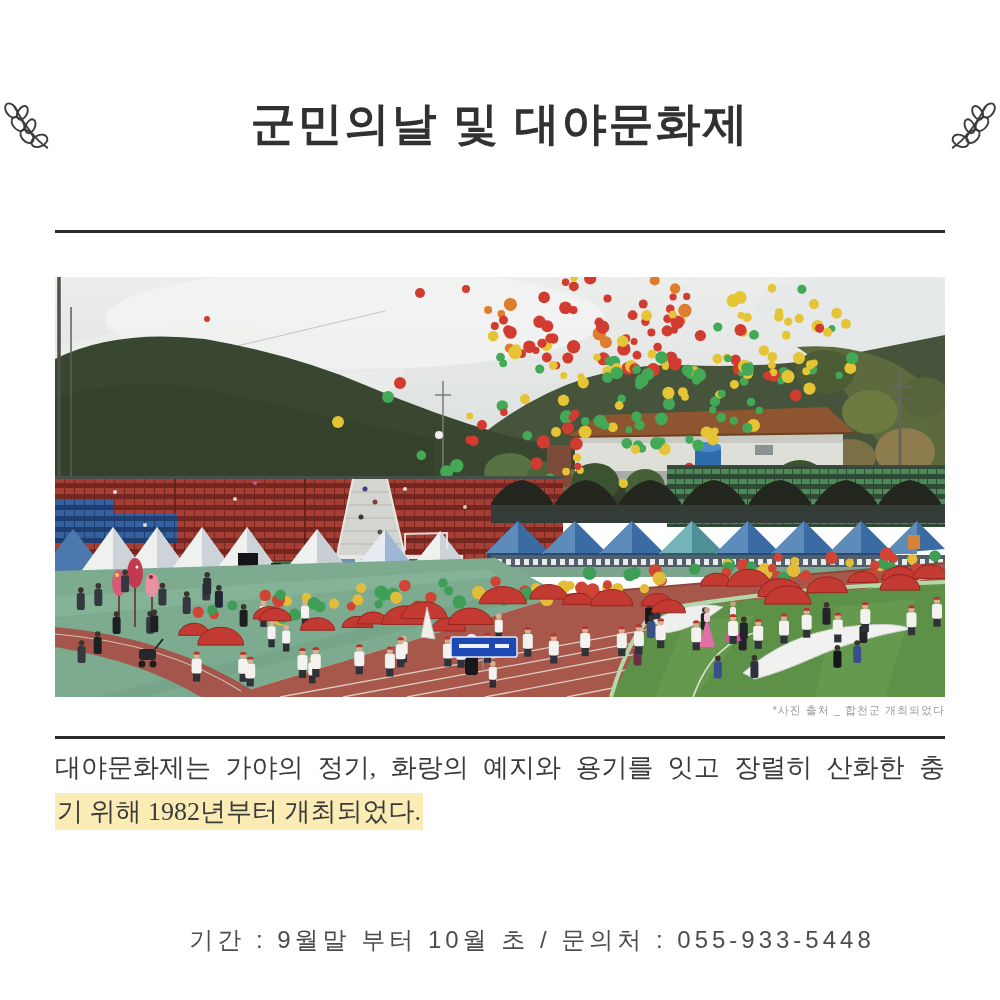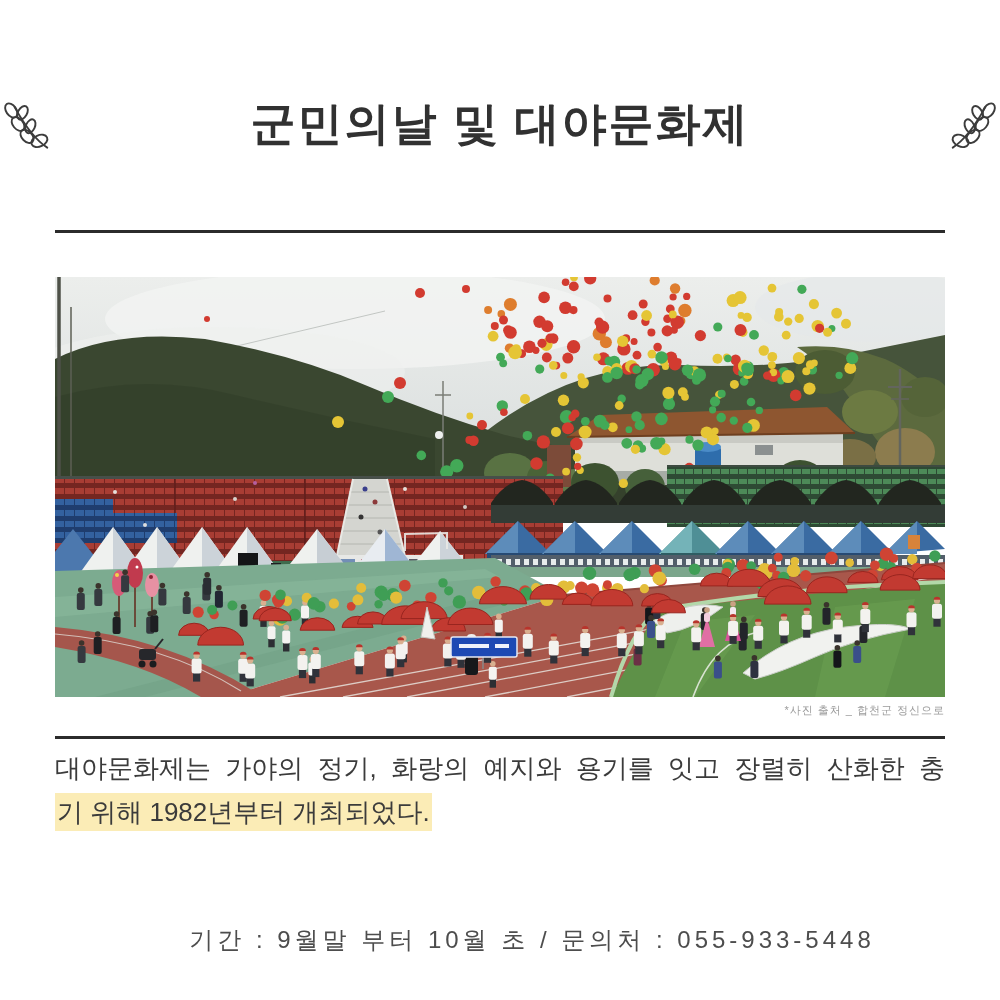--- a/index.html
+++ b/index.html
@@ -17,21 +17,21 @@
   .rule-top{top:230px;}
   .rule-bottom{top:736px;}
   
   .photo{position:absolute;top:277px;left:55px;width:890px;height:420px;margin:0;}
   .photo svg{width:100%;height:100%;display:block;}
   .caption{position:absolute;top:703px;left:55px;width:890px;text-align:right;
            font-size:11px;color:var(--caption,#9b9b9b);letter-spacing:1px;}
   
   .body-text{position:absolute;top:746px;left:55px;width:890px;font-size:26px;line-height:44px;
              color:var(--text,#3b3b3b);overflow:hidden;}
-  .body-text .line{text-align:justify;text-align-last:justify;}
+  .body-text .line{text-align:justify;text-align-last:justify;font-family:Liberation Serif, serif;}
   .body-text .line.nojust{text-align:right;text-align-last:left;}
   .body-text span.hl{background:var(--hl,#fbecb6);padding:4px 2px;}
   
   .footer-info{position:absolute;top:924px;left:0;width:100%;text-align:center;font-size:24px;
                color:var(--footer,#4d4d4d);letter-spacing:4px;padding-left:32px;}
 </style>
 </head>
 <body>
 
 <div class="page" style="--bg: #ffffff; --title: #313131; --text: #3b3b3b; --rule: #2b2b2b; --hl: #fbecb6; --caption: #9b9b9b; --footer: #4d4d4d;">
@@ -862,21 +862,21 @@
       <g>
         <polygon points="372,330 380,362 366,360" fill="#f0f0ec" stroke="#c5c5c0" stroke-width="1"></polygon>
         <line x1="428" y1="392" x2="428" y2="362" stroke="#888888" stroke-width="1.5"></line>
         <rect x="396" y="360" width="66" height="20" rx="2" fill="#1d49b4" stroke="#e6e9f2" stroke-width="1.5"></rect>
         <rect x="404" y="367" width="30" height="4" fill="#eef2fb"></rect>
         <rect x="440" y="367" width="14" height="4" fill="#eef2fb"></rect>
       </g>
     </svg>
   </figure>
 
-  <div class="caption">*사진 출처 _ 합천군 정신으로</div>
+  <div class="caption">*사진 출처 _ 합천군 개최되었다</div>
 
   <div class="rule rule-bottom"></div>
 
   <div class="body-text">
       <div class="line"><span>대야문화제는 가야의 정기, 화랑의 예지와 용기를 잇고 장렬히 산화한 충</span></div>
       <div class="line nojust"><span class="hl">기 위해 1982년부터 개최되었다.</span></div>
     </div>
 
   <div class="footer-info">기간 : 9월말 부터 10월 초 / 문의처 : 055-933-5448</div>
 

